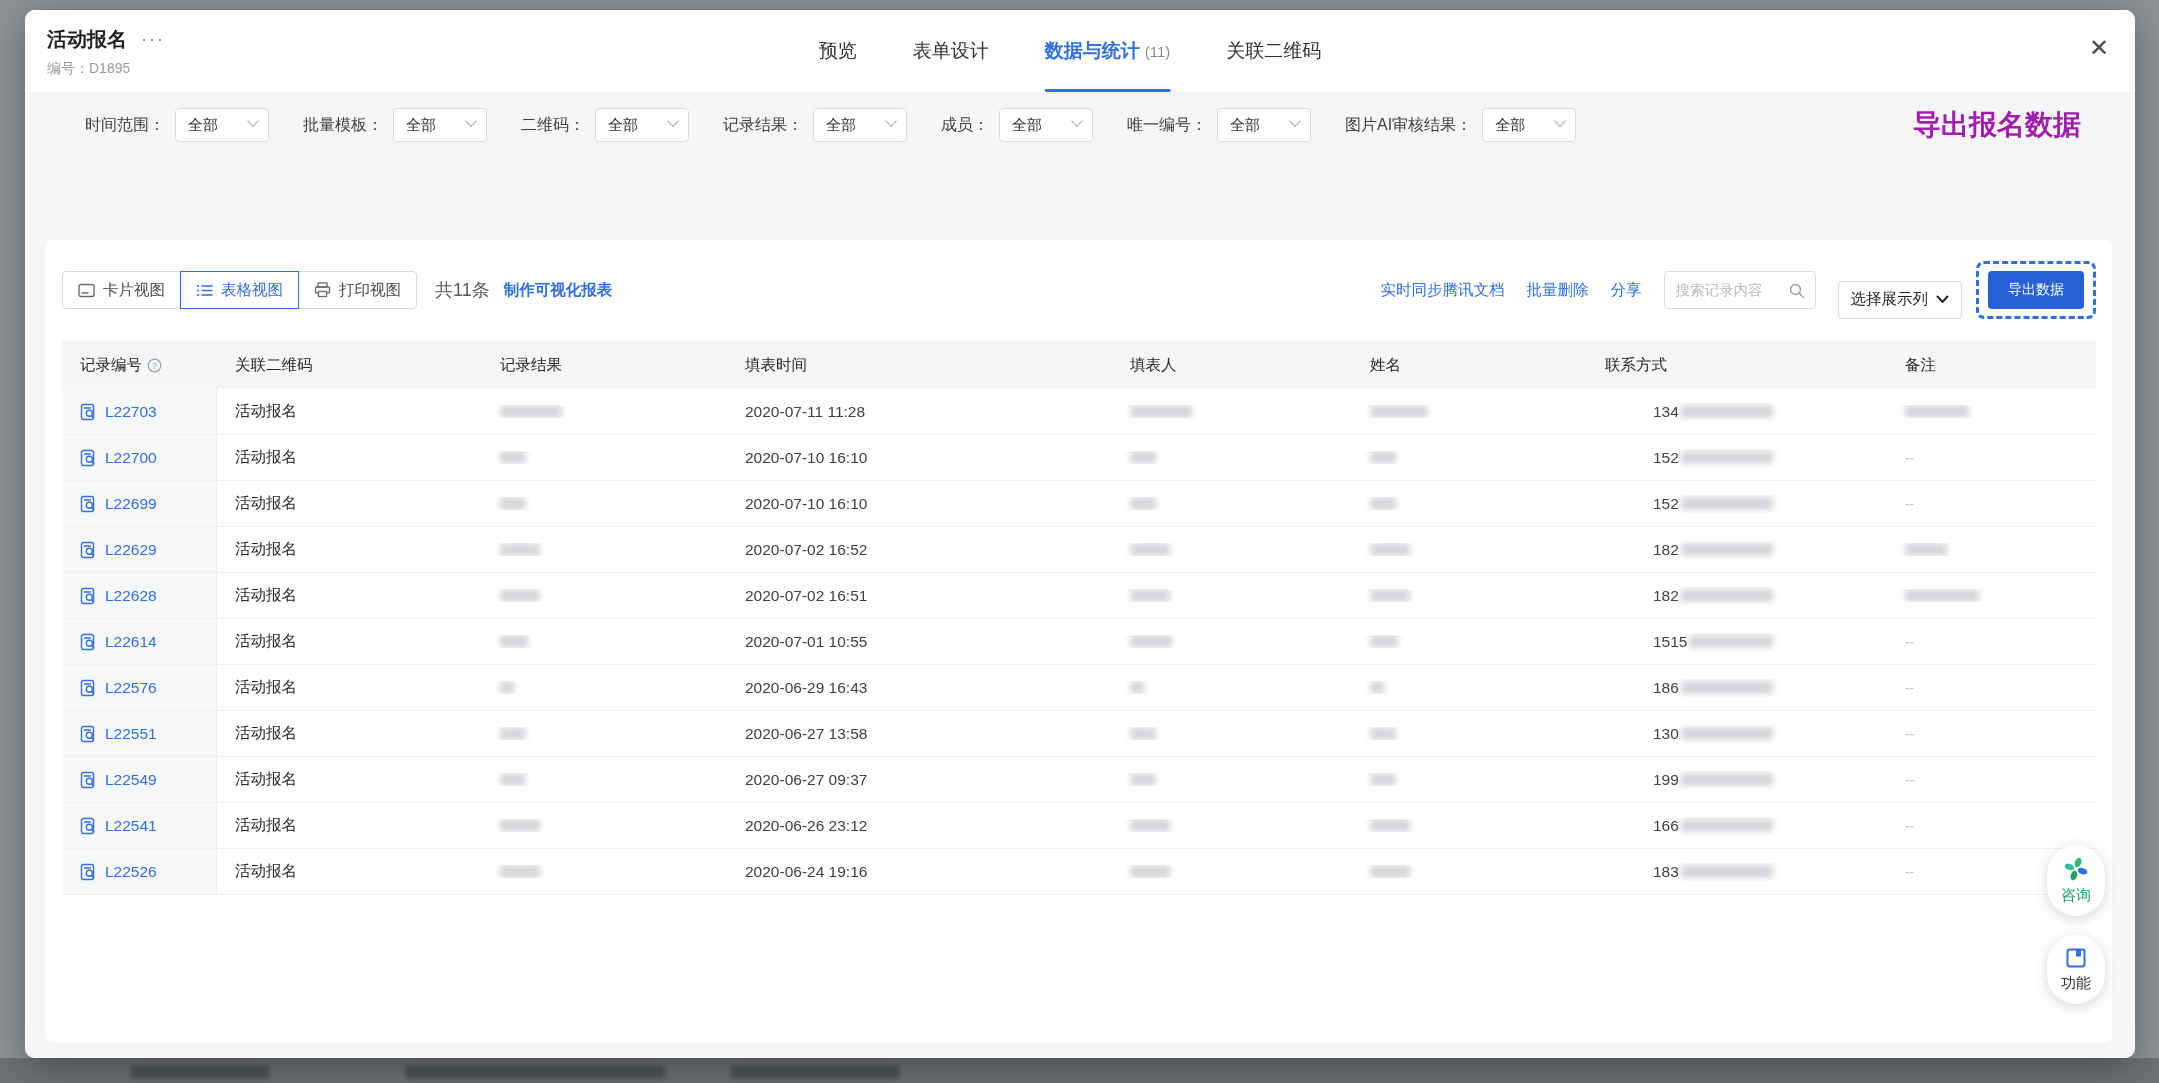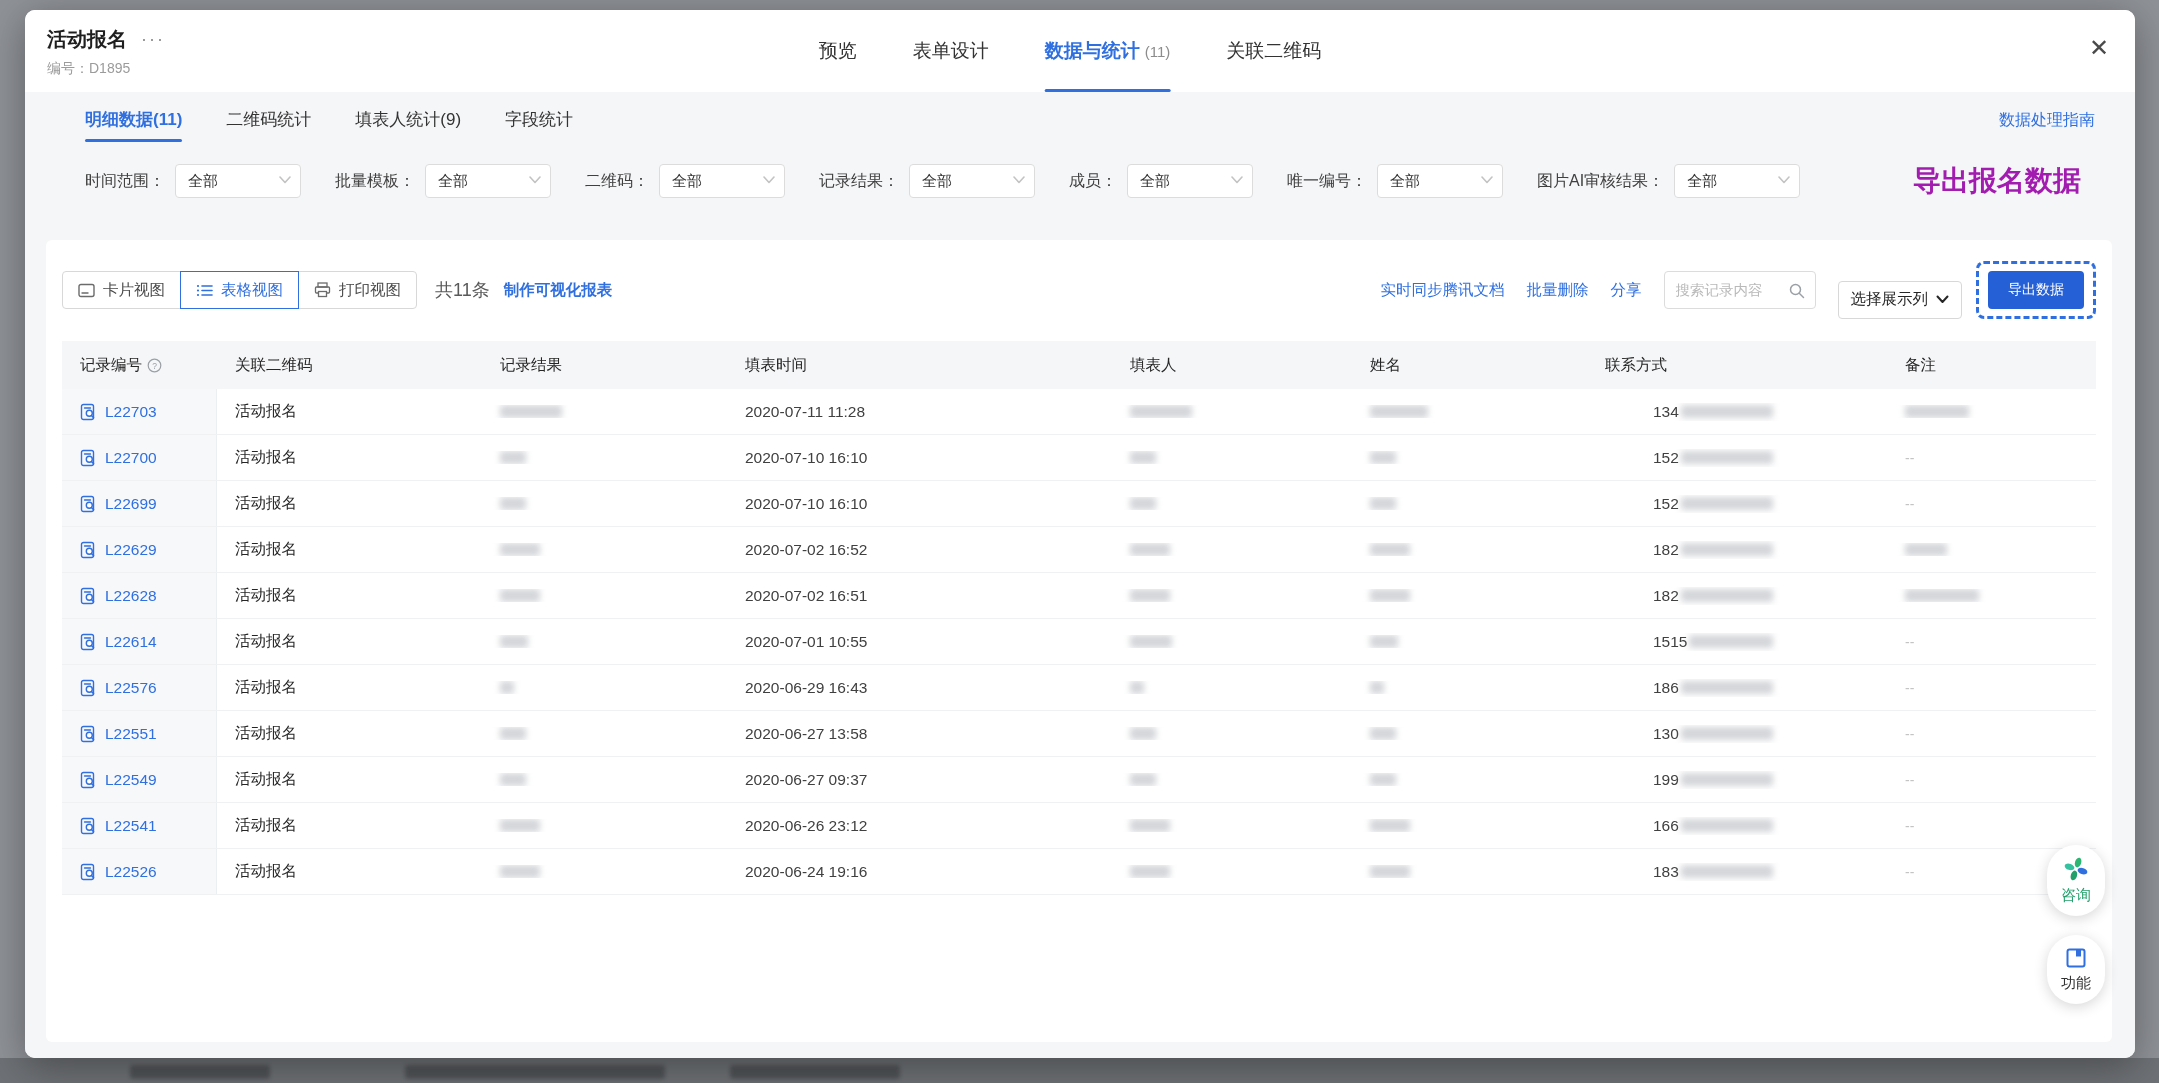--- a/index.html
+++ b/index.html
@@ -34,21 +34,21 @@
   .subtabs { display:flex; gap:44px; }
   .subtab { position:relative; font-size:17px; color:#333; padding:16px 0 17px; cursor:pointer; }
   .subtab.active { color:#2f6fe0; font-weight:bold; }
   .subtab.active::after { content:""; position:absolute; left:0; right:0; bottom:6px; height:3px; background:#2f6fe0; border-radius:2px; }
   .guide-link { margin-left:auto; font-size:16px; color:#2f6fe0; cursor:pointer; }
 
   .filter-row { padding:14px 54px 0 60px; display:flex; align-items:center; }
   .filters { display:flex; align-items:center; gap:34px; flex-wrap:nowrap; }
   .filter-item { display:flex; align-items:center; gap:10px; }
   .filter-label { font-size:16px; color:#404040; white-space:nowrap; }
-  .filter-select { position:relative; width:126px; height:34px; background:#fff; border:1px solid #dcdcdc; border-radius:4px; display:flex; align-items:center; padding:0 26px 0 12px; font-size:15px; color:#333; cursor:pointer; }
+  .filter-select { position:relative; width:94px; height:34px; background:#fff; border:1px solid #dcdcdc; border-radius:4px; display:flex; align-items:center; padding:0 26px 0 12px; font-size:15px; color:#333; cursor:pointer; }
   .filter-select svg { position:absolute; right:9px; top:11px; }
   .export-annotation { margin-left:auto; font-size:28px; font-weight:bold; color:#a21caf; white-space:nowrap; }
 
   
   .card { position:absolute; left:21px; right:23px; top:148px; bottom:16px; background:#fff; border-radius:6px; }
 
   .toolbar { display:flex; align-items:center; padding:21px 16px 0 16px; }
   .view-group { display:flex; }
   .view-btn { display:flex; align-items:center; gap:8px; height:38px; padding:0 15px; background:#fff; border:1px solid #d8d8d8; font-size:15.5px; color:#4a4a4a; cursor:pointer; margin-left:-1px; }
   .view-btn:first-child { margin-left:0; border-radius:4px 0 0 4px; }
@@ -128,29 +128,20 @@
           </div>
           <div class="main-tab">
             <span>关联二维码</span>
           </div>
         </div>
       <span class="close-x">✕</span>
     </div>
 
     <div class="mbody">
 
-      <div class="subnav">
-        <div class="subtabs" id="sub-tabs">
-            <div class="subtab active">明细数据(11)</div>
-            <div class="subtab">二维码统计</div>
-            <div class="subtab">填表人统计(9)</div>
-            <div class="subtab">字段统计</div>
-          </div>
-        <span class="guide-link">数据处理指南</span>
-      </div>
 
       <div class="filter-row">
         <div class="filters" id="filters">
             <div class="filter-item">
               <span class="filter-label">时间范围：</span>
               <div class="filter-select">
                 <span>全部</span>
                 <svg width="12" height="8" viewBox="0 0 12 8">
                   <polyline points="1,1 6,6.5 11,1" fill="none" stroke="#c3c3c3" stroke-width="1.6" stroke-linecap="round" stroke-linejoin="round"></polyline>
                 </svg>

